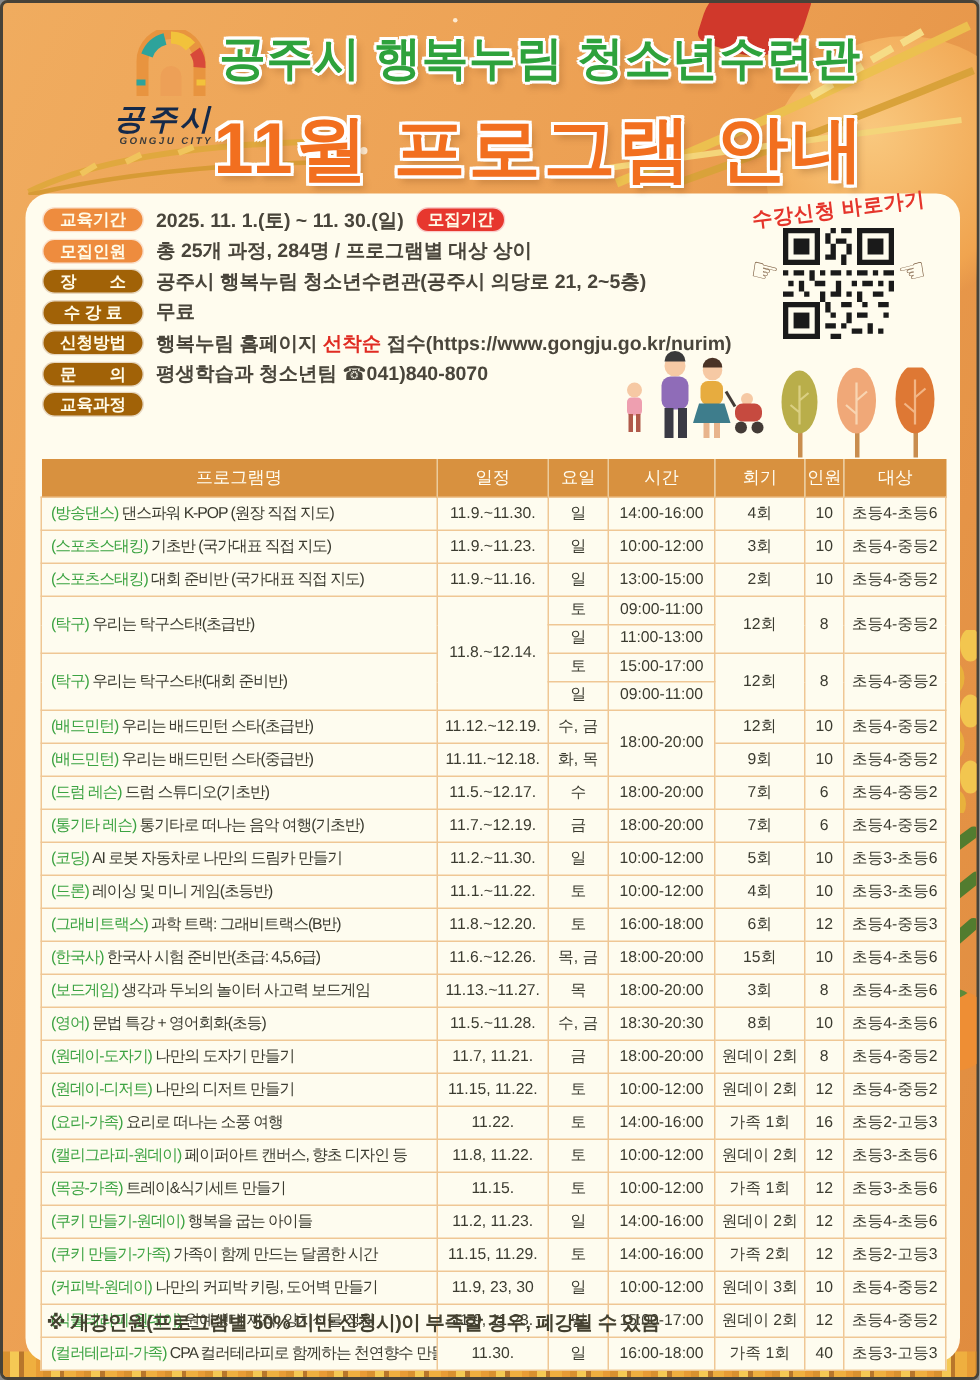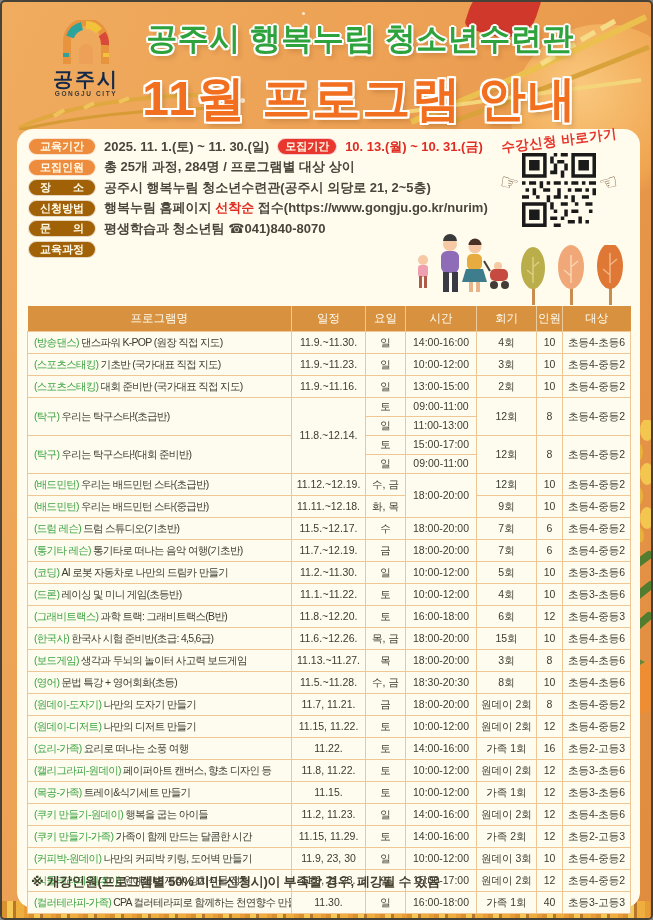--- a/index.html
+++ b/index.html
@@ -14,21 +14,21 @@
     border-radius:65% 12% 60% 12%;transform:rotate(18deg);z-index:1;}
   .wheatTR{position:absolute;right:0;top:0;z-index:1;}
   .wheatTL{position:absolute;left:12px;top:88px;z-index:1;}
   .pineR{position:absolute;right:0;top:548px;z-index:1;}
   .persimmon{position:absolute;right:-16px;top:652px;z-index:1;}
   .wheatMR{position:absolute;right:-4px;top:418px;z-index:1;}
   .sparkle{position:absolute;border-radius:50%;background:#FFF7E6;opacity:.85;z-index:1;}
   .wheat-band{position:absolute;left:0;right:0;bottom:0;height:17px;z-index:1;
     background:repeating-linear-gradient(90deg,#D9912F 0 5px,#F5C954 5px 11px,#B8762B 11px 14px,#EFAF3F 14px 22px,#E89C35 22px 27px);}
   
-  .logo{position:absolute;left:28px;top:18px;width:112px;text-align:center;z-index:3;}
+  .logo{position:absolute;left:28px;top:18px;width:112px;text-align:right;z-index:3;font-style:italic;}
   .logo-kr{font-size:20px;font-weight:bold;color:#14294A;letter-spacing:2px;line-height:22px;}
   .logo-en{font-size:6.5px;color:#3A3A3A;letter-spacing:1.6px;font-weight:bold;}
   .titles{position:absolute;left:128px;top:16px;width:460px;text-align:center;z-index:3;}
   .t1{font-size:31px;font-weight:bold;color:#2EA23C;letter-spacing:.5px;
     text-shadow:2px 0 0 #fff,-2px 0 0 #fff,0 2px 0 #fff,0 -2px 0 #fff,1.5px 1.5px #fff,-1.5px 1.5px #fff,1.5px -1.5px #fff,-1.5px -1.5px #fff,3px 4px 5px rgba(90,40,0,.25);}
   .t2{margin-top:7px;font-size:48px;font-weight:bold;color:#F26F1F;letter-spacing:2px;
     text-shadow:2px 0 0 #fff,-2px 0 0 #fff,0 2px 0 #fff,0 -2px 0 #fff,2px 2px #fff,-2px 2px #fff,2px -2px #fff,-2px -2px #fff,3px 4px 5px rgba(90,40,0,.25);}
   
   .panel{position:absolute;left:15px;top:127px;width:623px;height:779px;background:#FFFCEE;border-radius:16px;z-index:2;}
   .info{position:absolute;left:11px;top:9px;width:486px;z-index:2;}
@@ -116,29 +116,32 @@
     <div class="t2">11월 프로그램 안내</div>
   </div>
 
   <div class="panel">
 
     <div class="info">
       <div class="info-row">
         <span class="pill b-orange">교육기간</span>
         <span>2025. 11. 1.(토) ~ 11. 30.(일)</span>
         <span class="pill b-red">모집기간</span>
-        <span class="red-text">10. 13.(월) ~ 10. 31.(금)</span>
       </div>
       <div class="info-row">
         <span class="pill b-orange">모집인원</span>
         <span>총 25개 과정, 284명 / 프로그램별 대상 상이</span>
       </div>
       <div class="info-row">
         <span class="pill b-green">장　　소</span>
         <span>공주시 행복누림 청소년수련관(공주시 의당로 21, 2~5층)</span>
+      </div>
+      <div class="info-row">
+        <span class="pill b-green">수 강 료</span>
+        <span>무료</span>
       </div>
       <div class="info-row">
         <span class="pill b-green">신청방법</span>
         <span><span>행복누림 홈페이지 </span><span class="red-text">선착순</span><span> 접수(https://www.gongju.go.kr/nurim)</span></span>
       </div>
       <div class="info-row">
         <span class="pill b-green">문　　의</span>
         <span>평생학습과 청소년팀 ☎041)840-8070</span>
       </div>
       <div class="info-row">

